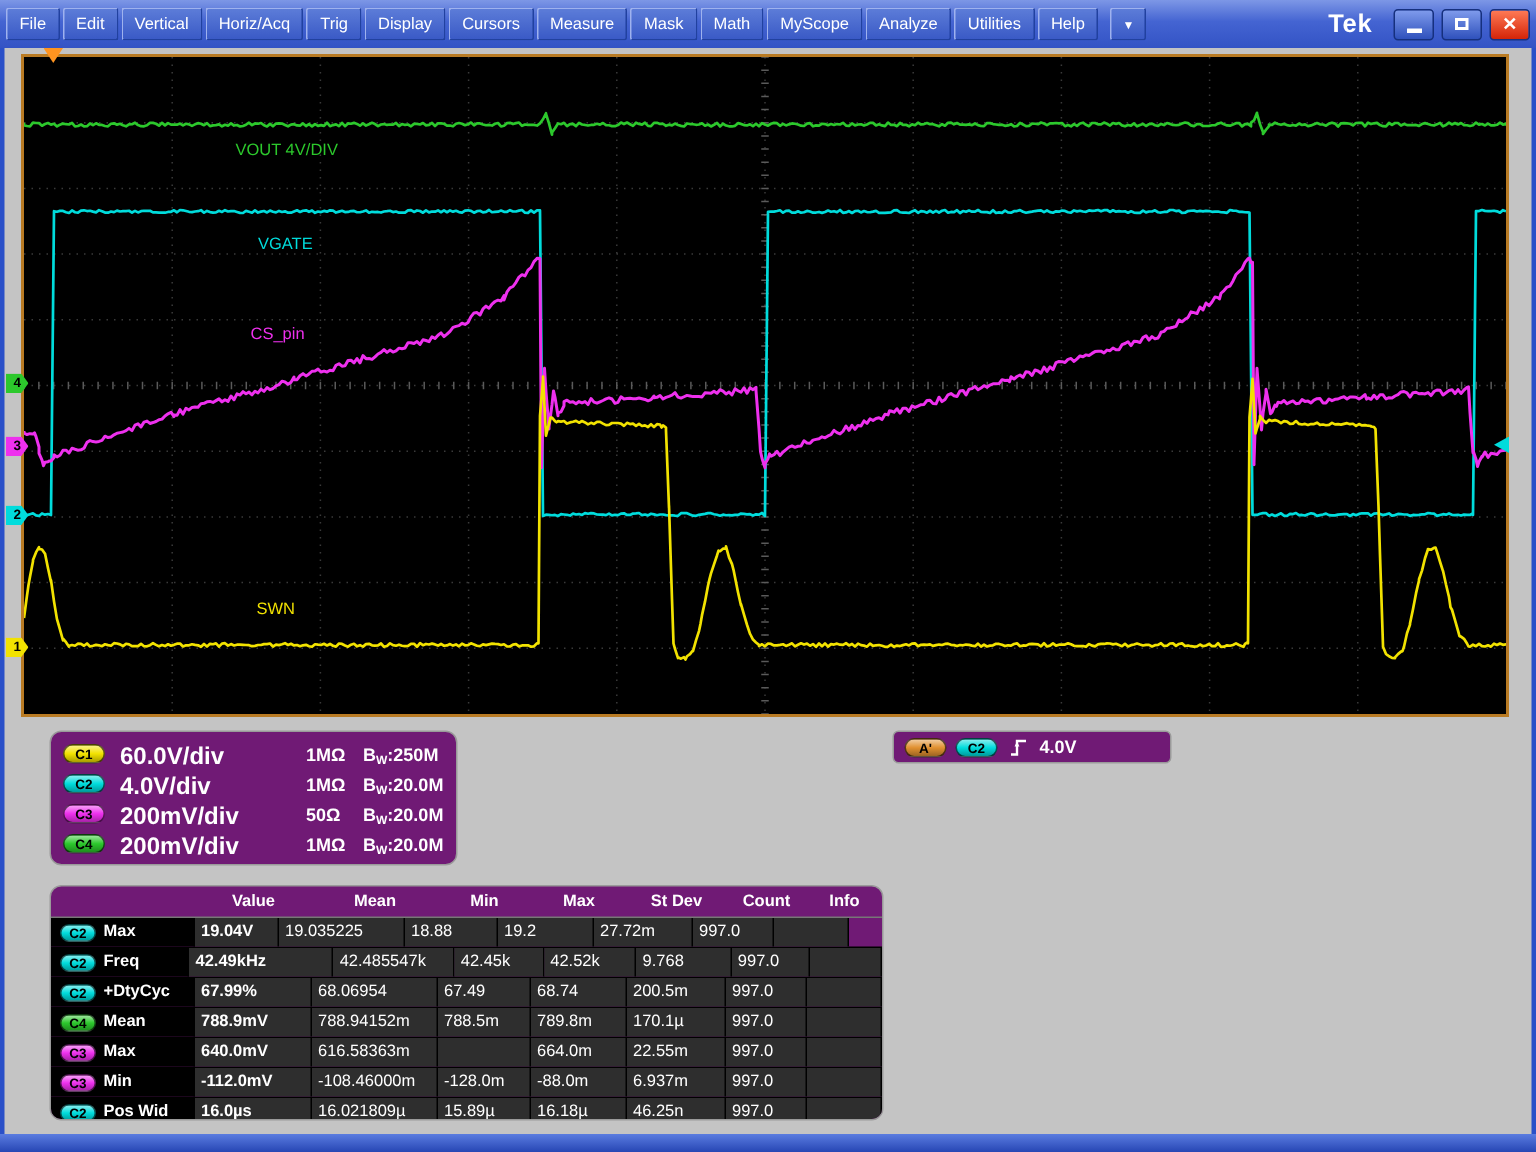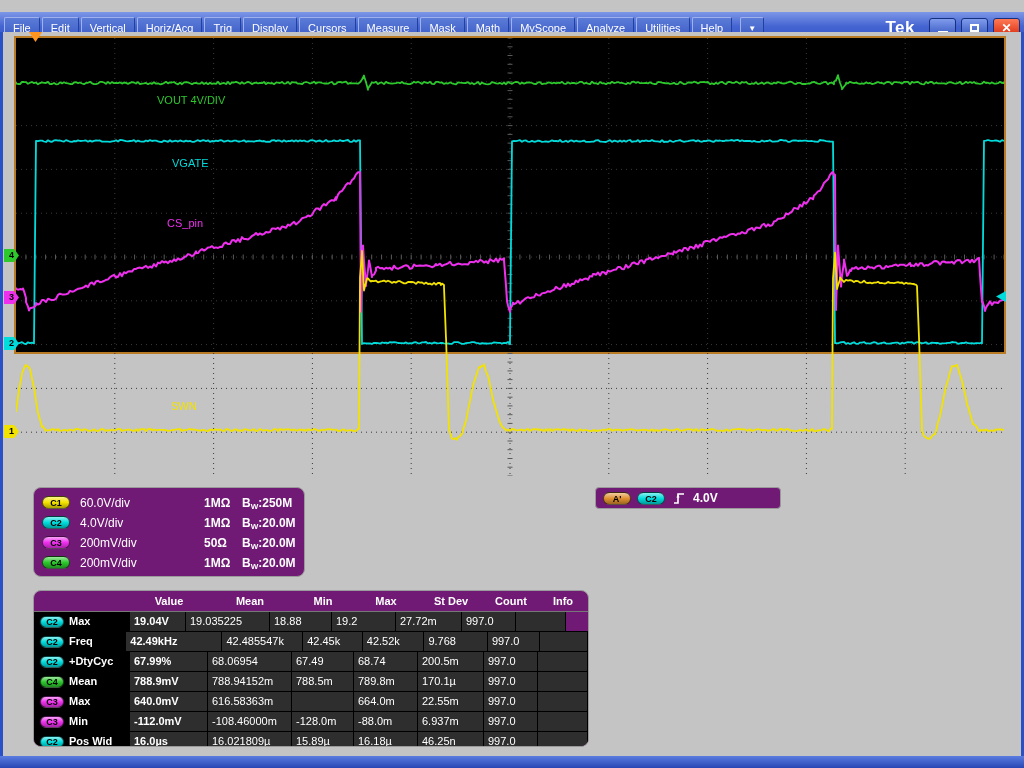--- a/index.html
+++ b/index.html
@@ -1,20 +1,20 @@
 <!DOCTYPE html>
 <html><head>
 <meta charset="utf-8">
 <style>
   html,body{margin:0;padding:0;}
   body{width:1024px;height:768px;position:relative;overflow:hidden;
        background:#c4c4c4;font-family:"Liberation Sans",sans-serif;}
 
   
-  .menubar{position:absolute;top:12px;left:0;width:1024px;height:32px;box-sizing:border-box;
+  .menubar{position:absolute;top:0;left:0;width:1024px;height:32px;box-sizing:border-box;
     background:linear-gradient(180deg,#7d97e6 0%,#4464d2 45%,#3353c5 100%);
     display:flex;align-items:center;padding:0 4px;}
   .menu-items{display:flex;align-items:center;}
   .menu-item{color:#fff;font-size:11px;padding:4px 8px;margin-right:2px;border-radius:2px;
     border:1px solid;border-color:#9fb2ee #21419f #21419f #9fb2ee;
     background:linear-gradient(180deg,#5c7cd8,#3a5ac6);white-space:nowrap;cursor:default;}
   .menu-dropdown{width:22px;height:20px;margin-left:6px;border-radius:2px;
     border:1px solid;border-color:#9fb2ee #21419f #21419f #9fb2ee;
     background:linear-gradient(180deg,#5c7cd8,#3a5ac6);
     display:flex;align-items:center;justify-content:center;color:#fff;font-size:8px;}
@@ -28,38 +28,38 @@
   .glyph-rest{display:block;width:9px;height:8px;border:2px solid #fff;box-sizing:border-box;}
   .glyph-close{color:#fff;font-size:12px;font-weight:bold;line-height:1;}
 
   
   .main{position:absolute;top:32px;left:0;width:1024px;height:724px;box-sizing:border-box;
     background:#c4c4c4;border-left:3px solid #2a50c8;border-right:3px solid #2a50c8;}
   .bottombar{position:absolute;left:0;bottom:0;width:1024px;height:12px;
     background:linear-gradient(180deg,#5a7ce0,#2746b4);}
 
   
-  .scope-frame{position:absolute;left:11px;top:4px;width:992px;height:318px;box-sizing:border-box;
+  .scope-frame{position:absolute;left:11px;top:4px;width:992px;height:442px;box-sizing:border-box;
     background:#000;border:2px solid #b97b24;}
   .grat{position:absolute;left:0;top:0;width:988px;height:438px;}
   .trace-label{position:absolute;font-size:11px;white-space:nowrap;}
   .ch-marker{position:absolute;left:-12px;width:15px;height:13px;font-size:9px;font-weight:bold;
     color:#000;text-align:center;line-height:13px;
     clip-path:polygon(0 0,68% 0,100% 50%,68% 100%,0 100%);}
   .trig-top-marker{position:absolute;top:-6px;width:13px;height:10px;background:#ff9420;
     clip-path:polygon(0 0,100% 0,50% 100%);}
   .trig-level-marker{position:absolute;right:-2px;width:10px;height:11px;
     clip-path:polygon(100% 0,100% 100%,0 50%);}
 
   
   .panel{position:absolute;background:#701a75;border:1px solid #9a9a9a;box-sizing:border-box;}
   .ch-box{left:30px;top:455px;width:272px;height:90px;border-radius:8px;}
   .ch-row{position:absolute;left:0;width:100%;height:21px;}
   .ch-row .badge{position:absolute;left:8px;top:3px;}
-  .ch-scale{position:absolute;left:46px;top:3px;color:#fff;font-size:12px;font-weight:normal;text-align:right;}
+  .ch-scale{position:absolute;left:46px;top:3px;color:#fff;font-size:16px;font-weight:bold;text-align:right;}
   .ch-term{position:absolute;left:170px;top:3px;color:#fff;font-size:12px;font-weight:bold;}
   .ch-bw{position:absolute;left:208px;top:3px;color:#fff;font-size:12px;font-weight:bold;}
   .bw-sub{font-size:8px;vertical-align:-2px;}
 
   .trig-box{left:592px;top:455px;width:186px;height:22px;border-radius:4px;
     display:flex;align-items:center;gap:7px;padding:0 7px;}
   .trig-level{color:#fff;font-size:12px;font-weight:bold;}
 
   .horiz-box{left:786px;top:455px;width:222px;height:88px;border-radius:8px;color:#fff;
     font-size:11.5px;font-weight:bold;}

